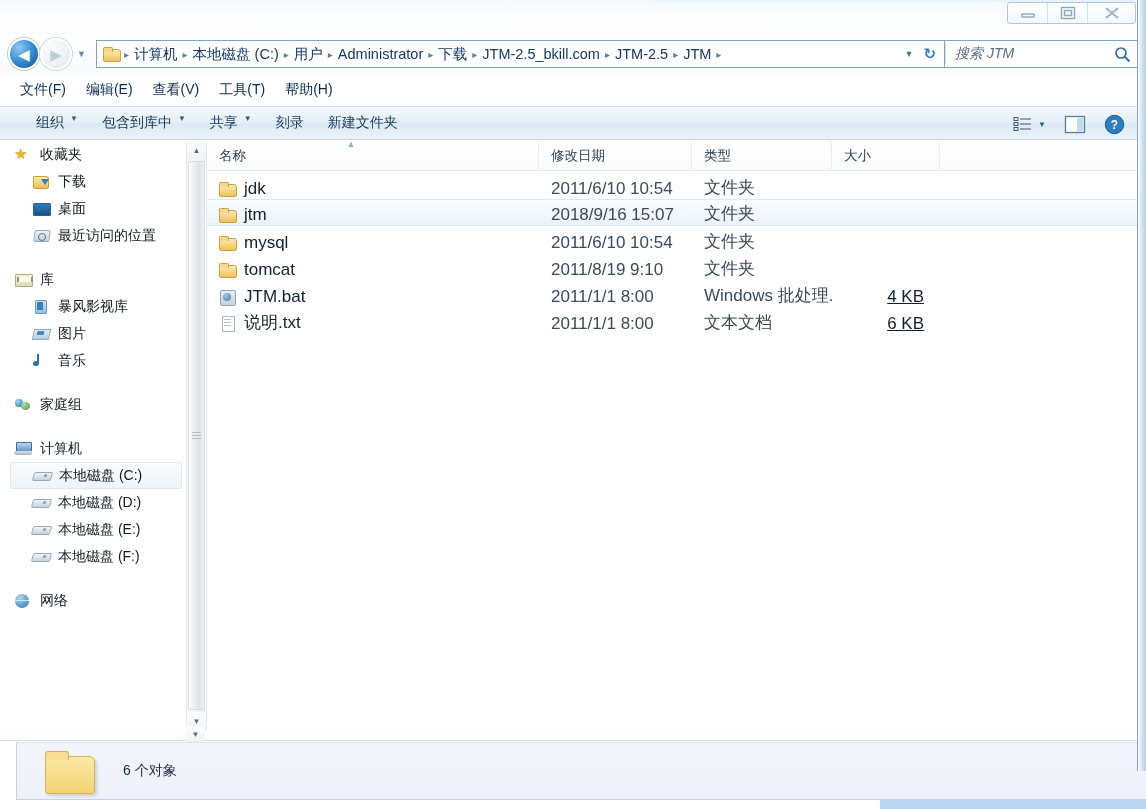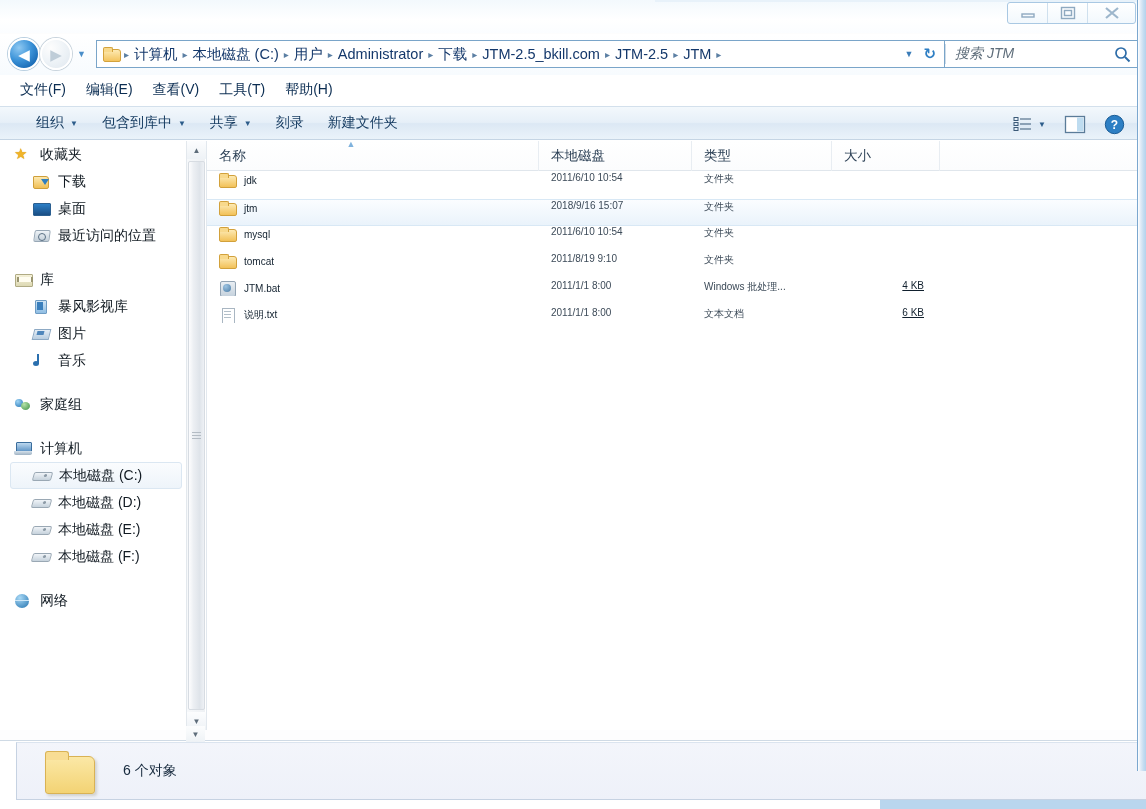--- a/index.html
+++ b/index.html
@@ -124,21 +124,21 @@
   .menuitem { font-size: 14px; color:#0b2d52; padding: 2px 8px; }
 
   
   .toolbar {
     position: absolute; left: 0; top: 106px; width: 1146px; height: 34px;
     background: linear-gradient(to bottom,#f3f8fc 0%,#e6eff8 48%,#dce8f4 52%,#eaf3fa 100%);
     border-top: 1px solid #d3e0ec;
     border-bottom: 1px solid #c5d5e4;
     display:flex; align-items:center; padding-left: 24px;
   }
-  .tbitem { font-size: 14px; color:#13395f; padding: 3px 12px; display:flex; align-items:center; gap:6px; white-space:nowrap; }
+  .tbitem { font-size: 14px; color:#13395f; padding: 3px 12px; display:flex; align-items:flex-start; gap:6px; white-space:nowrap; }
   .tbcaret { font-size: 8px; color:#2c5c8a; }
   .tb-right { position:absolute; right: 14px; top:0; height:34px; display:flex; align-items:center; gap: 4px; }
   .tb-icon { padding: 2px 7px; display:flex; align-items:center; gap:6px; }
 
   
   .sidebar {
     position: absolute; left: 0; top: 141px; width: 186px; height: 589px;
     background: #ffffff; overflow: hidden;
   }
   .sb-item {
@@ -215,21 +215,21 @@
   .col {
     height:30px; display:flex; align-items:center; font-size:13.5px; color:#2e4257;
     padding-left: 12px; border-right:1px solid #e8edf2; position:relative;
   }
   .sortmark {
     position:absolute; left:137px; top:0; width:14px; height:7px; color:#7fb2dd; font-size:9px;
     text-align:center; line-height:7px;
   }
   .rows { position:absolute; left:0; top:31px; width:932px; }
   .row {
-    height: 27px; display:flex; align-items:flex-start; font-size:10px; color:#11202e;
+    height: 27px; display:flex; align-items:flex-end; font-size:17px; color:#11202e;
   }
   .row.selected {
     background: linear-gradient(to bottom,#fbfdff,#eaf3fb);
     border-top:1px solid #d8e8f5; border-bottom:1px solid #d8e8f5;
     height:27px;
   }
   .cell { padding-left: 12px; display:flex; align-items:center; gap:8px; white-space:nowrap; overflow:hidden; }
   .cell.size { justify-content:flex-end; padding-right: 16px; text-decoration: underline; }
   .cell.date, .cell.type { color:#3c4a58; }
 
@@ -479,21 +479,21 @@
   </div>
 
   <div class="content">
 
     <div class="colheader">
       <div class="col" style="width:332px">
         <span class="sortmark">▲</span>
         <span>名称</span>
       </div>
       <div class="col" style="width:153px">
-        <span>本地磁盘</span>
+        <span>修改日期</span>
       </div>
       <div class="col" style="width:140px">
         <span>类型</span>
       </div>
       <div class="col" style="width:108px">
         <span>大小</span>
       </div>
     </div>
 
     <div class="rows">

